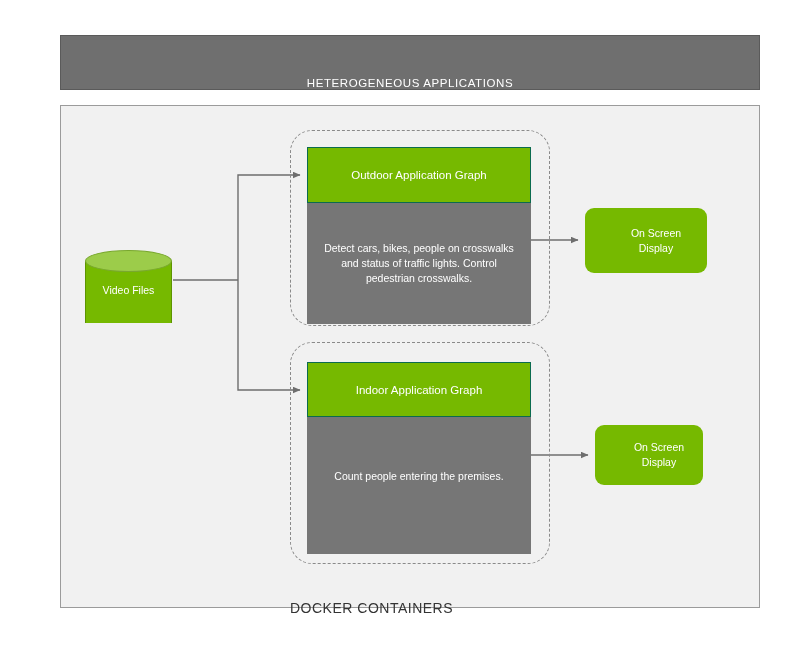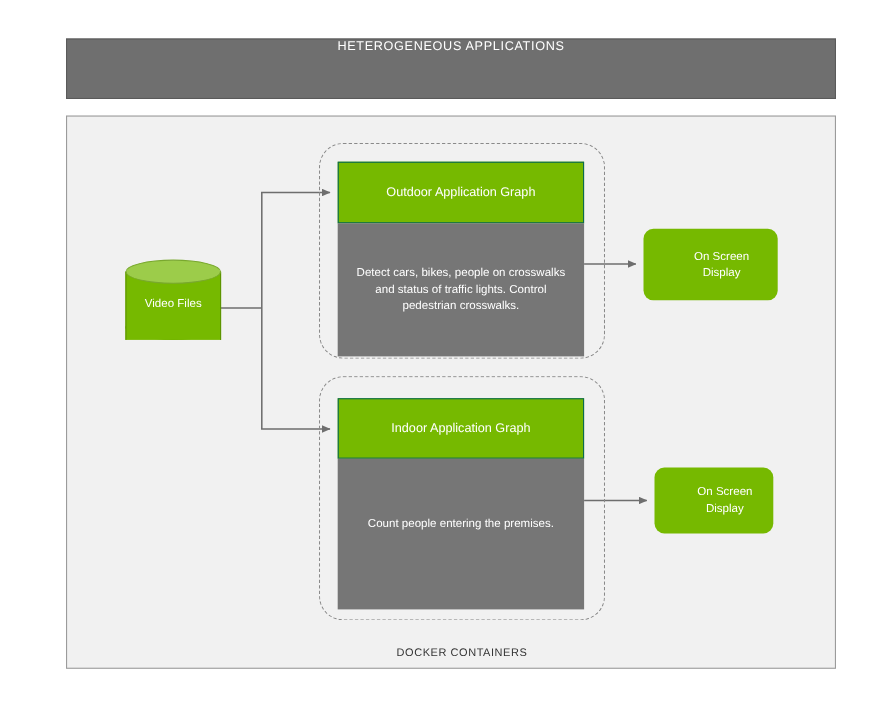--- a/index.html
+++ b/index.html
@@ -27,21 +27,21 @@
   .header-bar {
     position: absolute;
     left: 60px;
     top: 35px;
     width: 700px;
     height: 55px;
     background: #6f6f6f;
     border: 1px solid #5a5a5a;
     box-sizing: border-box;
     display: flex;
-    align-items: flex-start;
+    align-items: flex-end;
     justify-content: center;
   }
   .header-bar .title {
     color: #ffffff;
     font-size: 11.5px;
     letter-spacing: 0.6px;
     font-family: "Liberation Sans", sans-serif;
   }
 
   
@@ -122,36 +122,34 @@
     width: 224px;
     height: 192px;
   }
   #app-block-indoor .app-header { height: 55px; }
   #app-block-indoor .app-body   { height: 137px; align-items: flex-start; padding-top: 52px; }
 
   
   .docker-label {
     position: absolute;
     left: 290px;
-    top: 588px;
+    top: 600px;
     width: 260px;
-    text-align: center;
     color: #333333;
-    font-size: 10px;
+    font-size: 14px;
     letter-spacing: 0.5px;
   }
 
   
   #video-files {
     position: absolute;
     left: 85px;
-    top: 236px;
+    top: 250px;
     width: 87px;
     height: 84px;
-    margin-left: 29px;
   }
   #video-files .cyl-body {
     position: absolute;
     left: 0; top: 11px;
     width: 87px;
     height: 62px;
     background: #76b900;
     border-left: 1px solid #5d9400;
     border-right: 1px solid #5d9400;
     box-sizing: border-box;

